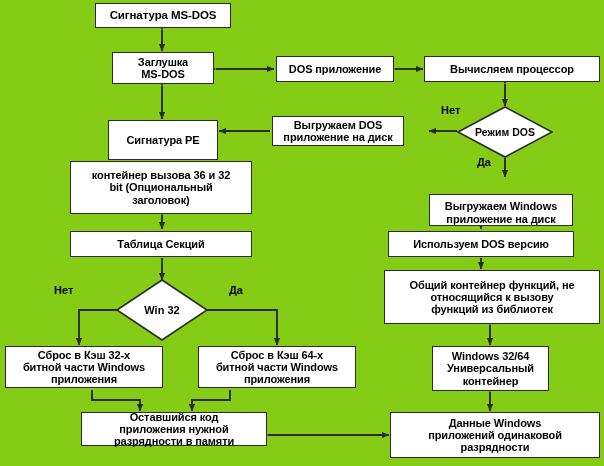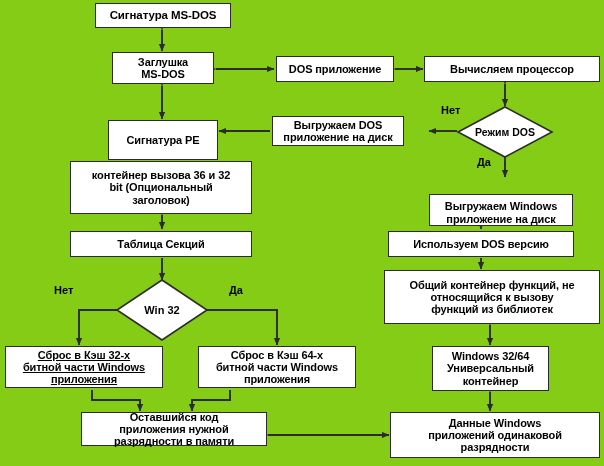--- a/index.html
+++ b/index.html
@@ -196,21 +196,21 @@
     <svg viewBox="0 0 92 62" xmlns="http://www.w3.org/2000/svg">
       <polygon points="46,1 91,31 46,61 1,31" fill="#ffffff" stroke="#2b2b2b" stroke-width="1.6"></polygon>
     </svg>
     <div class="diamond-label fs11">Win 32</div>
   </div>
 
   <div class="edge-label fs11" style="left:54px; top:284px;"><span>Нет</span></div>
 
   <div class="edge-label fs11" style="left:229px; top:284px;"><span>Да</span></div>
 
-  <div class="node fs11" style="left:5px; top:346px; width:158px; height:42px;text-decoration:underline;">
+  <div class="node fs11" style="left:5px; top:346px; width:158px; height:42px;">
     <span style="white-space:pre-line;">Сброс в Кэш 32-х
 битной части Windows
 приложения</span>
   </div>
 
   <div class="node fs11" style="left:198px; top:346px; width:158px; height:42px;">
     <span style="white-space:pre-line;">Сброс в Кэш 64-х
 битной части Windows
 приложения</span>
   </div>

